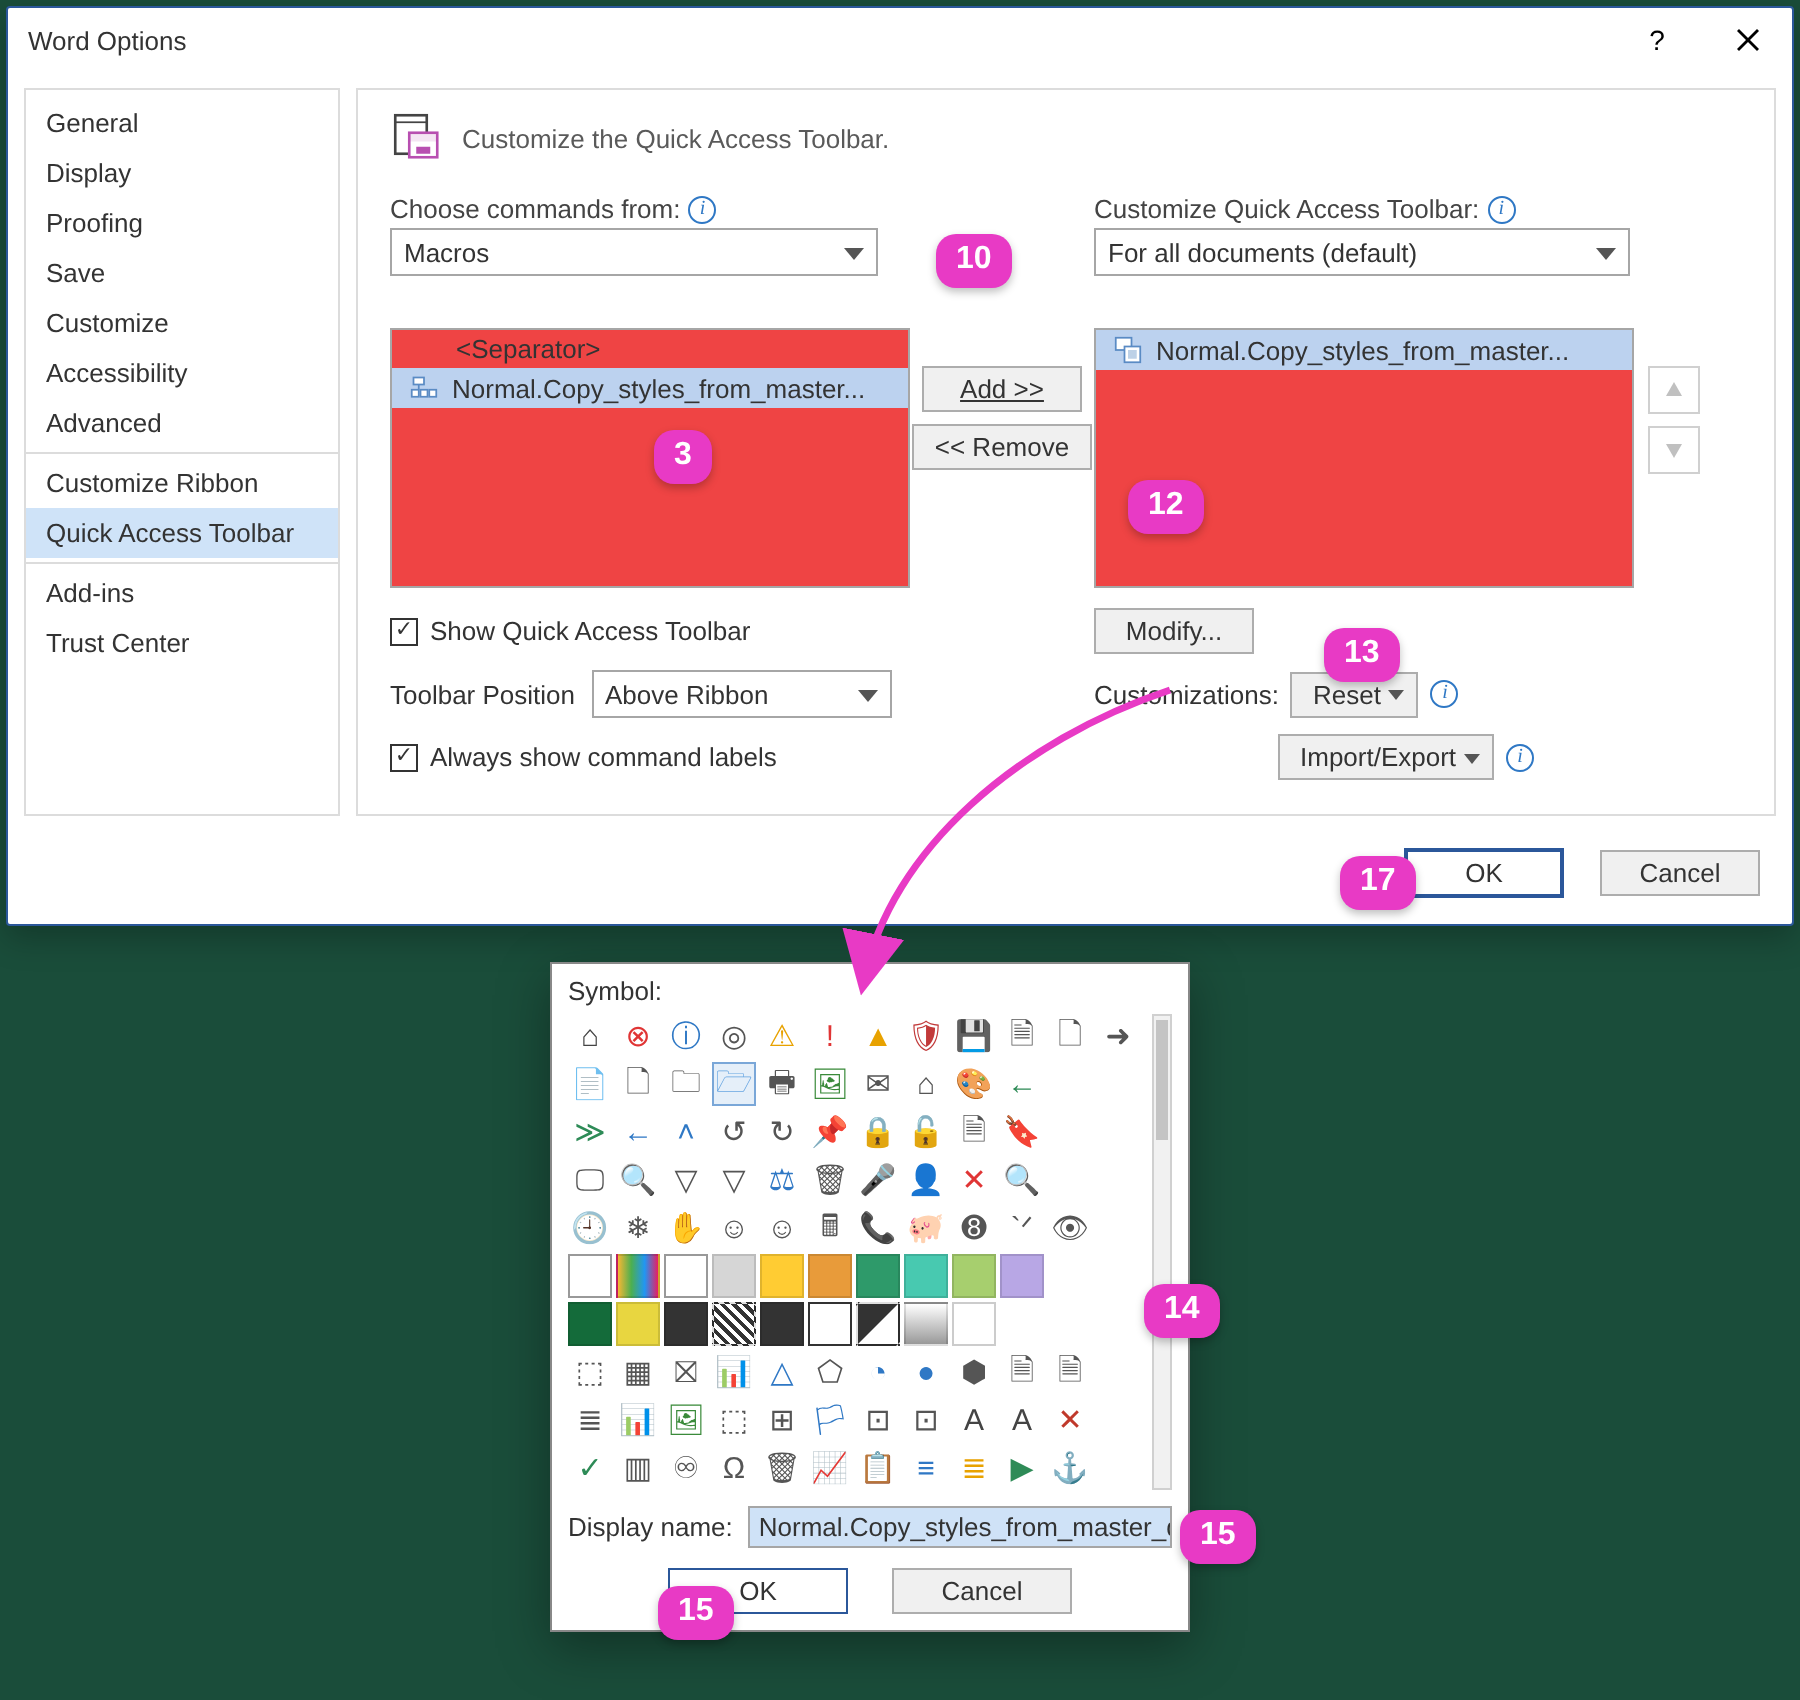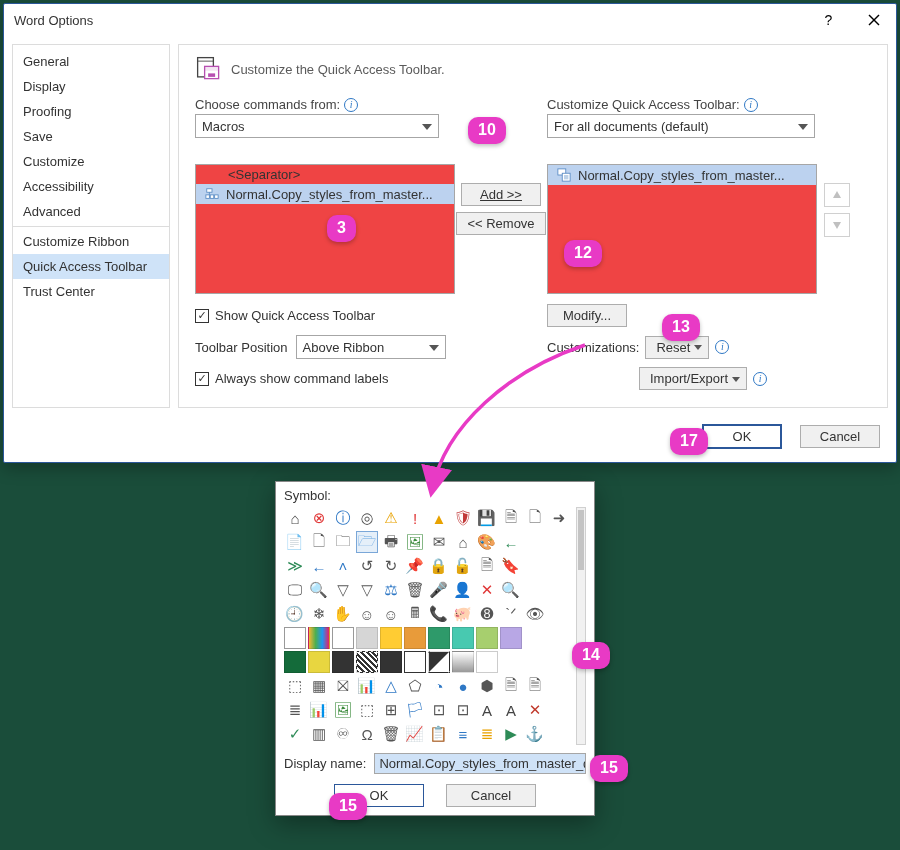--- a/index.html
+++ b/index.html
@@ -273,20 +273,21 @@
     <div class="sidebar" id="sidebar">
         <div class="side-item">General</div>
         <div class="side-item">Display</div>
         <div class="side-item">Proofing</div>
         <div class="side-item">Save</div>
         <div class="side-item">Customize</div>
         <div class="side-item">Accessibility</div>
         <div class="side-item">Advanced</div>
         <div class="side-item sep-before">Customize Ribbon</div>
         <div class="side-item sel">Quick Access Toolbar</div>
+        <div class="side-item sep-before">Add-ins</div>
         <div class="side-item">Trust Center</div>
       </div>
 
     <div class="main">
 
       <div class="heading">
         <span class="heading-icon">
           <svg viewBox="0 0 32 32">
             <rect x="3" y="3" width="18" height="22" fill="none" stroke="#444" stroke-width="1.5"></rect>
             <line x1="3" y1="7" x2="21" y2="7" stroke="#444"></line>

